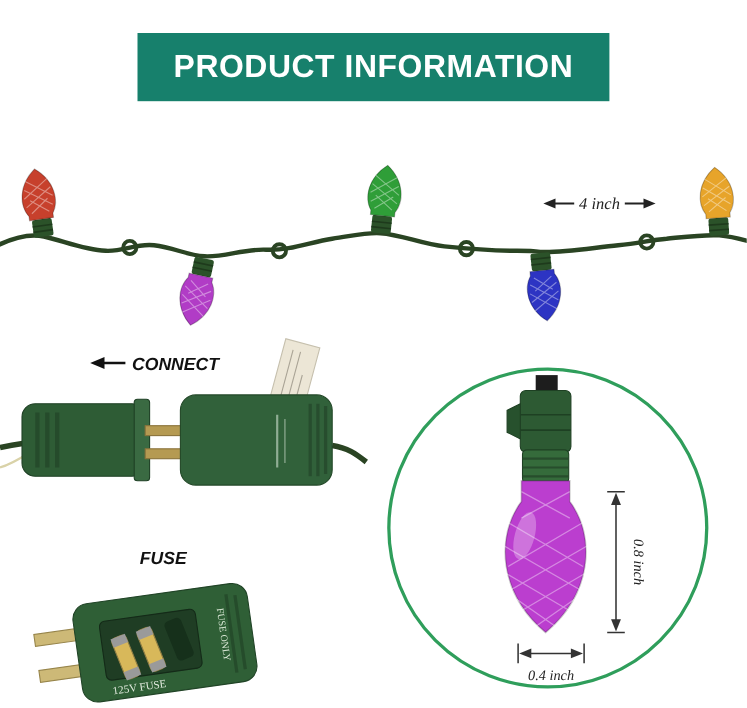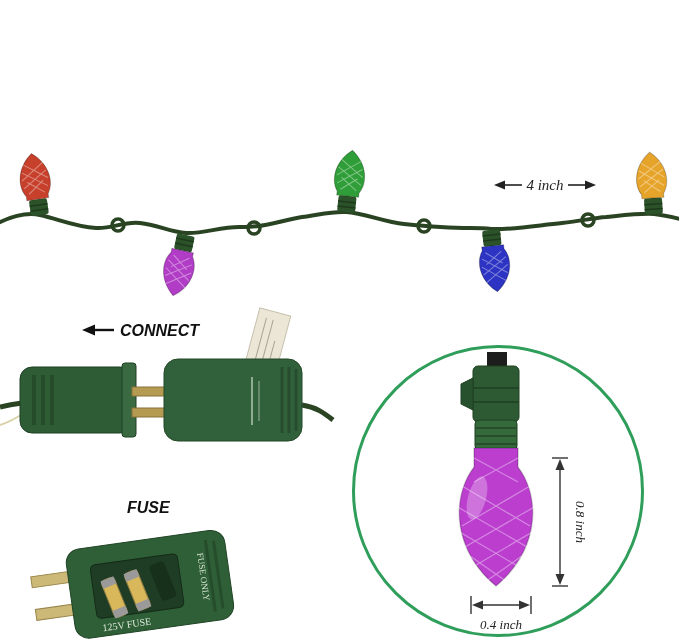--- a/index.html
+++ b/index.html
@@ -6,32 +6,35 @@
   .frame{position:relative;width:679px;height:644px;background:#ffffff;overflow:hidden;
          font-family:"Liberation Sans",sans-serif;}
   .banner{position:absolute;left:125px;top:30px;width:429px;height:62px;background:#17806c;
           display:flex;align-items:center;justify-content:center;}
   .banner h1{margin:0;color:#ffffff;font-size:29px;font-weight:bold;letter-spacing:.5px;
              font-family:"Liberation Sans",sans-serif;}
   svg.layer{position:absolute;display:block;}
   #string-svg{left:0;top:128px;}
   #connect-svg{left:0;top:305px;}
   #fuse-svg{left:15px;top:485px;}
-  .detail-circle{position:absolute;left:352px;top:345px;width:286px;height:286px;
+  .detail-circle{position:absolute;left:352px;top:334px;width:286px;height:286px;
                  border:3px solid #2f9e5b;border-radius:50%;background:#fff;}
   .detail-circle svg{display:block;}
   text{font-family:"Liberation Serif",serif;}
   .ui-label{font-family:"Liberation Sans",sans-serif;font-style:italic;font-weight:bold;fill:#111;}
   .dim-label{font-style:italic;fill:#222;}
 </style>
 </head>
 <body>
 
 <div class="frame">
 
+  <div class="banner">
+    <h1>PRODUCT INFORMATION</h1>
+  </div>
 
   <svg id="string-svg" class="layer" width="679" height="180" viewBox="0 0 679 180">
     <defs>
       <g id="bulb-shape">
         <rect x="-9" y="0" width="18" height="16" rx="2" fill="#2b5229"></rect>
         <line x1="-9" y1="5" x2="9" y2="5" stroke="#1e3a1c" stroke-width="1.5"></line>
         <line x1="-9" y1="10" x2="9" y2="10" stroke="#1e3a1c" stroke-width="1.5"></line>
         <path d="M0,62 C-17,49 -18,30 -11,20 L-11,16 L11,16 L11,20 C18,30 17,49 0,62 Z" stroke="rgba(0,0,0,0.25)" stroke-width="1"></path>
         <path d="M-12,28 L12,44 M-13,36 L10,52 M12,28 L-12,44 M13,36 L-10,52 M-8,22 L8,34 M8,22 L-8,34" stroke="rgba(255,255,255,0.4)" stroke-width="1" fill="none"></path>
       </g>

